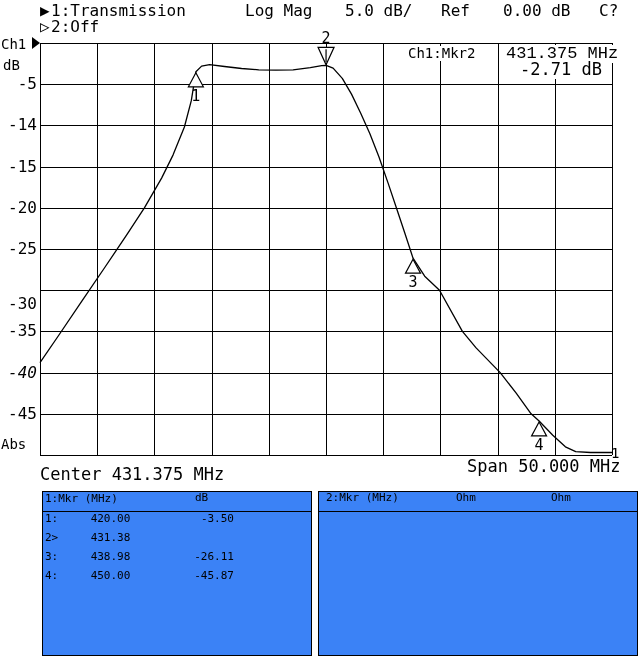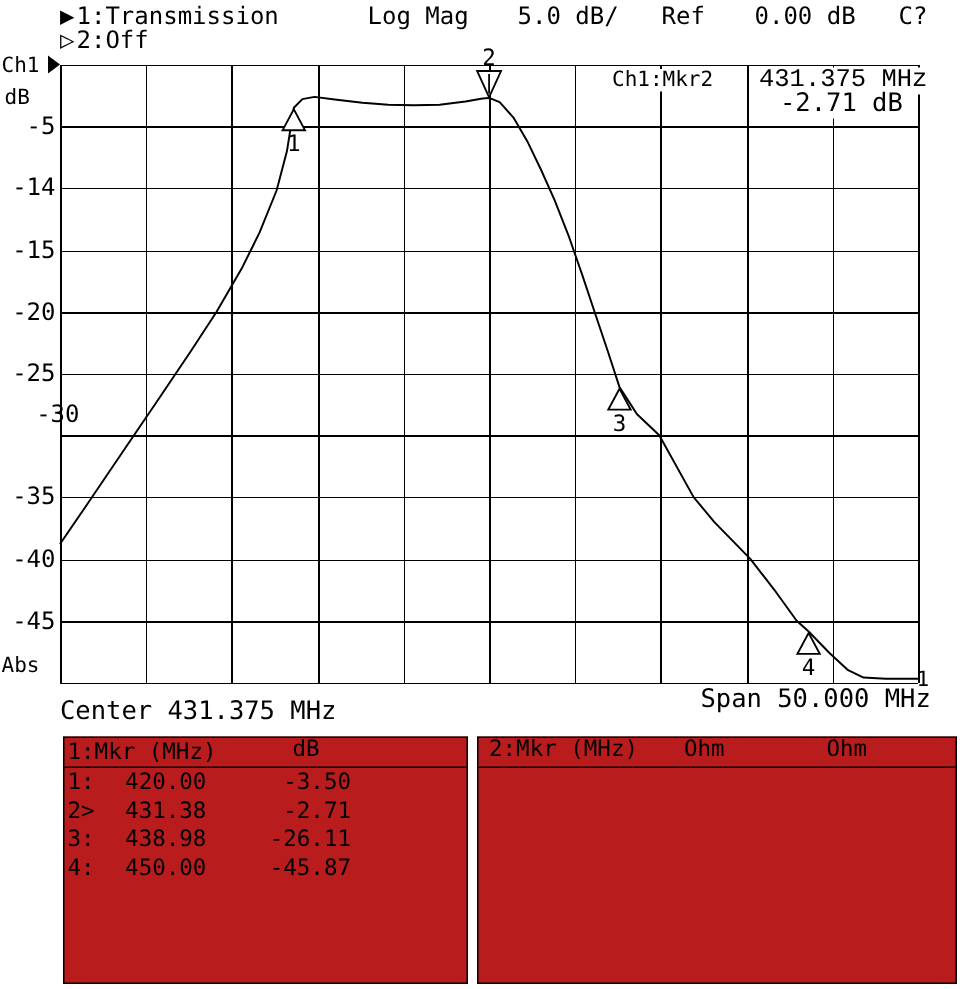--- a/index.html
+++ b/index.html
@@ -8,21 +8,21 @@
     font-family:"DejaVu Sans Mono","Liberation Mono",monospace;overflow:hidden;
   }
   .t{position:absolute;white-space:pre;line-height:1.05;}
   .f15{font-size:14px;}
   .f16{font-size:16px;}
   .f17{font-size:17px;}
   .wbg{background:#ffffff;padding:0 1px;}
   .tickwrap{position:absolute;left:0;width:37px;text-align:right;font-size:16px;line-height:16px;}
   svg{position:absolute;left:0;top:0;z-index:1;pointer-events:none;}
   .lay2{z-index:2;}
-  .mtable{position:absolute;border:1px solid #000;background:#b91c1c;z-index:2;font-size:15px;}
+  .mtable{position:absolute;border:1px solid #000;background:#3b82f6;z-index:2;font-size:11px;}
   .mt-head{position:relative;height:19px;border-bottom:1px solid #000;}
   .mt-rows{position:relative;}
   .mrow{position:relative;height:19px;}
   .mnum{position:absolute;left:2px;top:0;}
   .mfreq{position:absolute;left:30px;top:0;width:75px;text-align:center;}
   .mval{position:absolute;left:105px;top:0;width:86px;text-align:right;}
 </style>
 </head>
 <body>
 
@@ -55,23 +55,23 @@
   <span class="t f16 lay2" style="left:51px;top:19px;">2:Off</span>
 
   <span class="t f15 lay2" style="left:1px;top:37px;">Ch1</span>
   <span class="t f15 lay2" style="left:3px;top:58px;">dB</span>
   <div id="ytick-container">
       <div class="tickwrap lay2" style="top: 76.2px;">-5</div>
       <div class="tickwrap lay2" style="top: 117.4px;">-14</div>
       <div class="tickwrap lay2" style="top: 158.6px;">-15</div>
       <div class="tickwrap lay2" style="top: 199.8px;">-20</div>
       <div class="tickwrap lay2" style="top: 241px;">-25</div>
-      <div class="tickwrap lay2" style="top: 268px; margin-left: 16px;">-30</div>
+      <div class="tickwrap lay2" style="top: 296px;">-30</div>
       <div class="tickwrap lay2" style="top: 323.4px;">-35</div>
-      <div class="tickwrap lay2" style="top: 364.6px;">-40</div>
+      <div class="tickwrap lay2" style="top: 364.6px; font-style: italic;">-40</div>
       <div class="tickwrap lay2" style="top: 405.8px;">-45</div>
     </div>
   <span class="t f15 lay2" style="left:1px;top:437px;">Abs</span>
 
   <span class="t f15 lay2 wbg" style="left:407px;top:46px;">Ch1:Mkr2</span>
   <span class="t f17 lay2 wbg" style="left:505px;top:45px;font-family:Liberation Mono, monospace;">431.375 MHz</span>
   <span class="t f17 lay2 wbg" style="left:519px;top:61px;">-2.71 dB</span>
 
   <span class="t f15 lay2" style="left:611px;top:446px;">1</span>
 
@@ -85,21 +85,20 @@
     </div>
     <div class="mt-rows" id="mt1-rows">
         <div class="mrow">
           <span class="mnum">1:</span>
           <span class="mfreq">420.00</span>
           <span class="mval">-3.50</span>
         </div>
         <div class="mrow">
           <span class="mnum">2&gt;</span>
           <span class="mfreq">431.38</span>
-          <span class="mval">-2.71</span>
         </div>
         <div class="mrow">
           <span class="mnum">3:</span>
           <span class="mfreq">438.98</span>
           <span class="mval">-26.11</span>
         </div>
         <div class="mrow">
           <span class="mnum">4:</span>
           <span class="mfreq">450.00</span>
           <span class="mval">-45.87</span>

